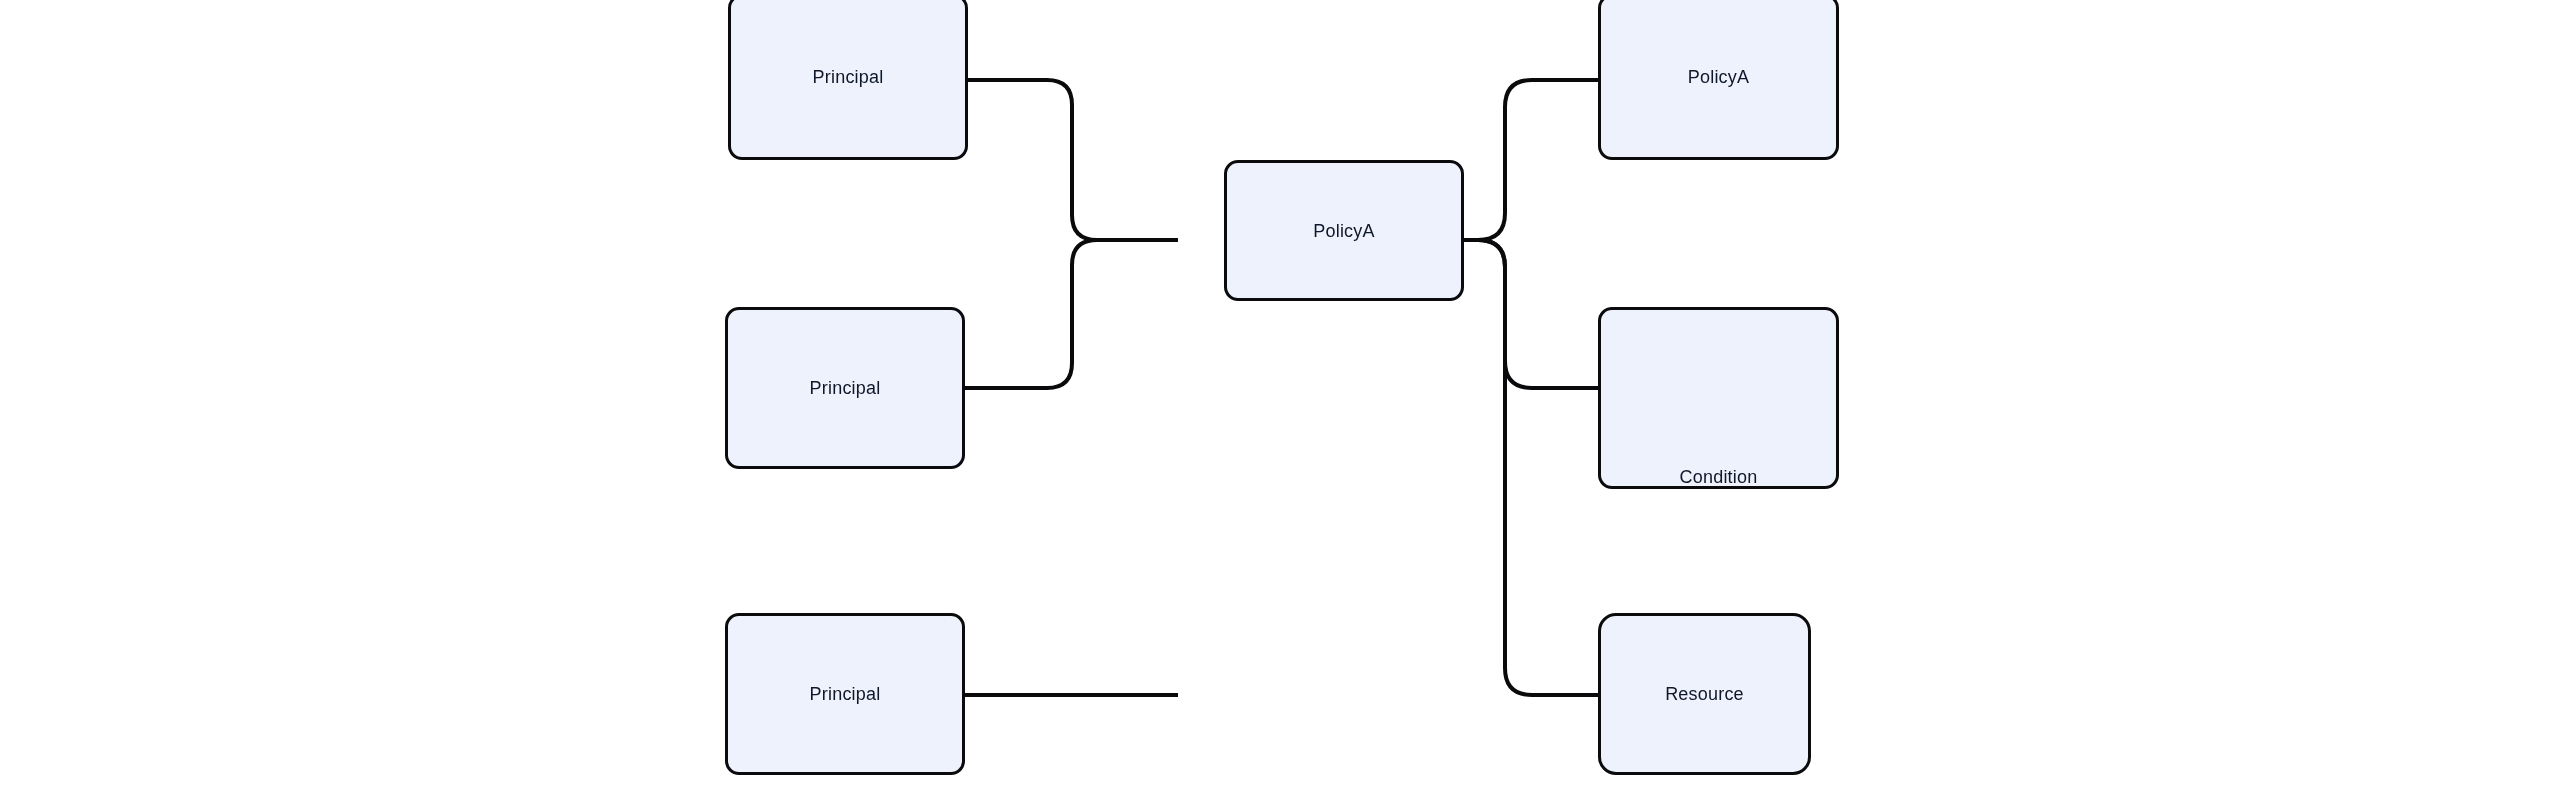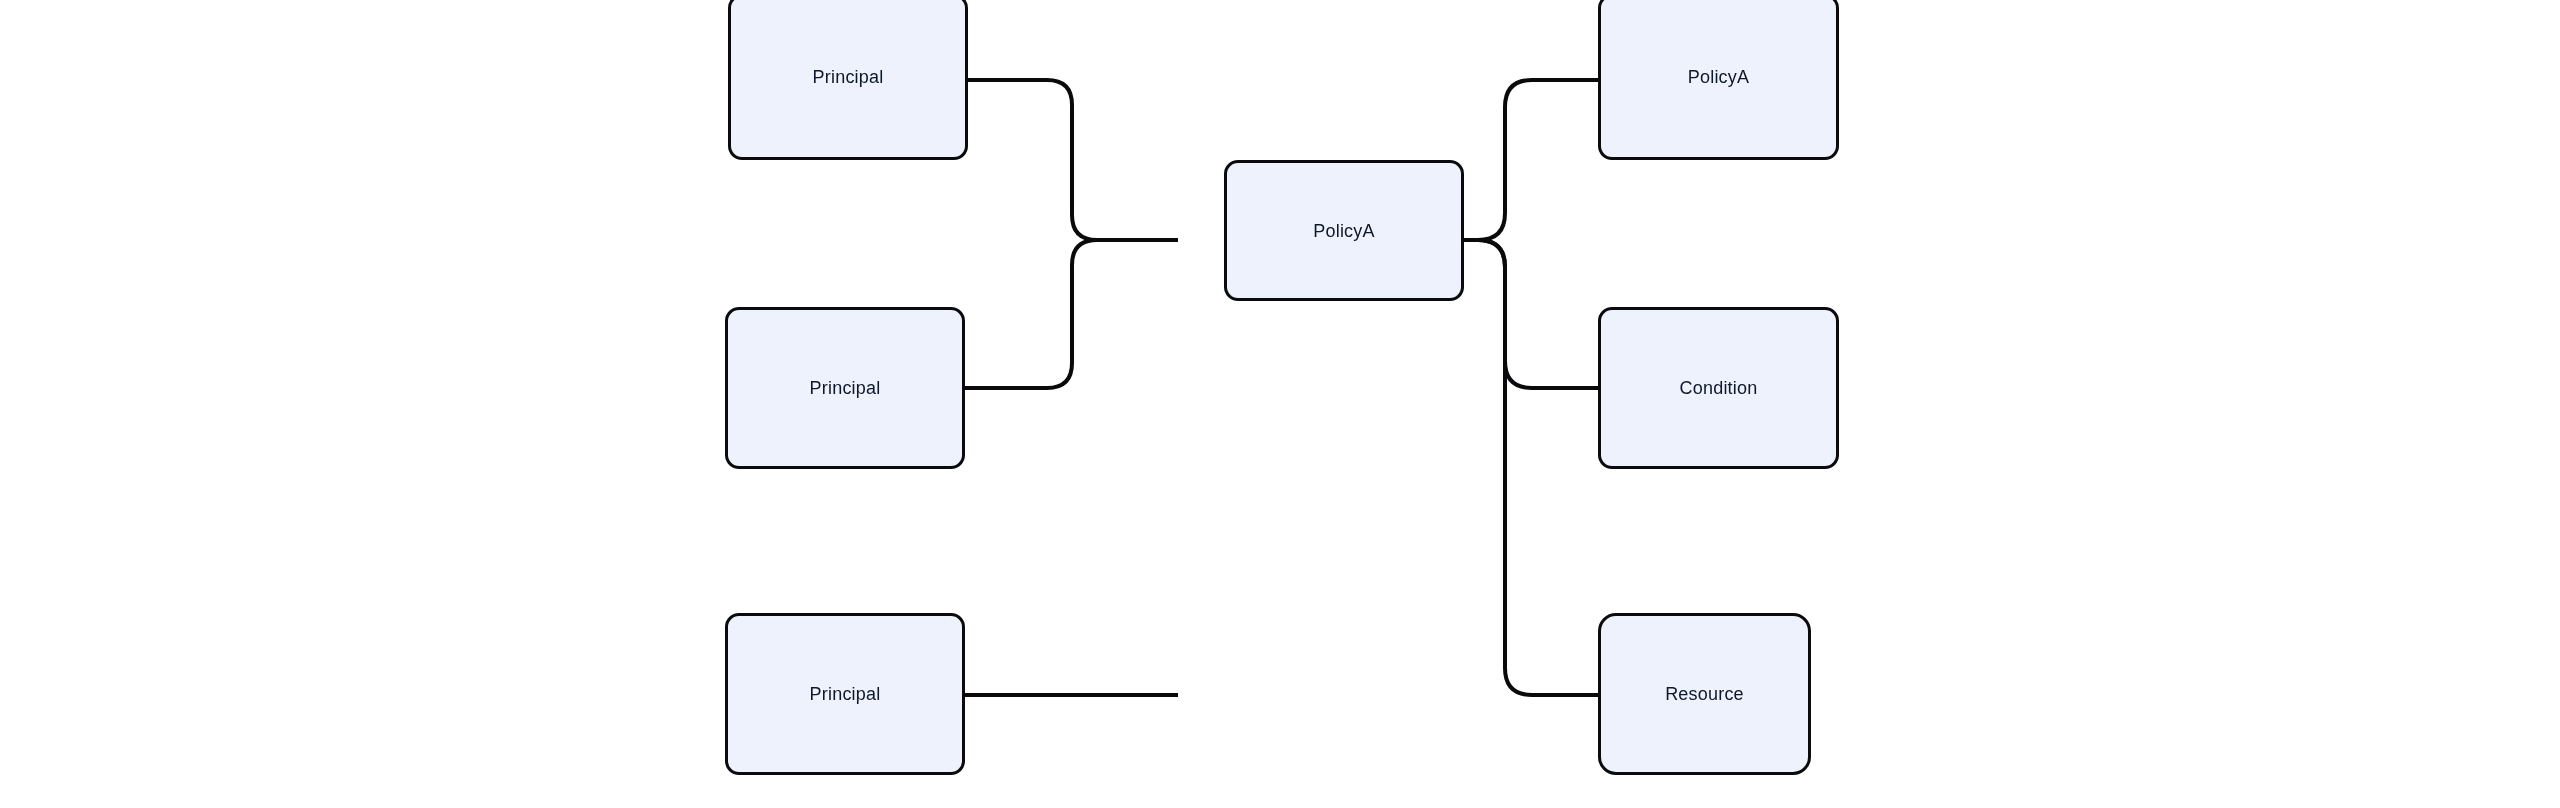--- a/index.html
+++ b/index.html
@@ -85,21 +85,21 @@
   </div>
 
   <div class="node" style="left:1178px; top:160px; width:240px; height:141px;margin-left:46px;">
     <span class="node-label">PolicyA</span>
   </div>
 
   <div class="node" style="left:1598px; top:-6px; width:241px; height:166px;">
     <span class="node-label">PolicyA</span>
   </div>
 
-  <div class="node" style="left:1598px; top:307px; width:241px; height:162px;">
+  <div class="node" style="left:1598px; top:307px; width:241px; height:182px;align-items:flex-end;">
     <span class="node-label">Condition</span>
   </div>
 
   <div class="node" style="left:1598px; top:613px; width:213px; height:162px;border-radius:18px;">
     <span class="node-label">Resource</span>
   </div>
 
   <div class="node" style="left:725px; top:613px; width:240px; height:162px;">
     <span class="node-label">Principal</span>
   </div>

